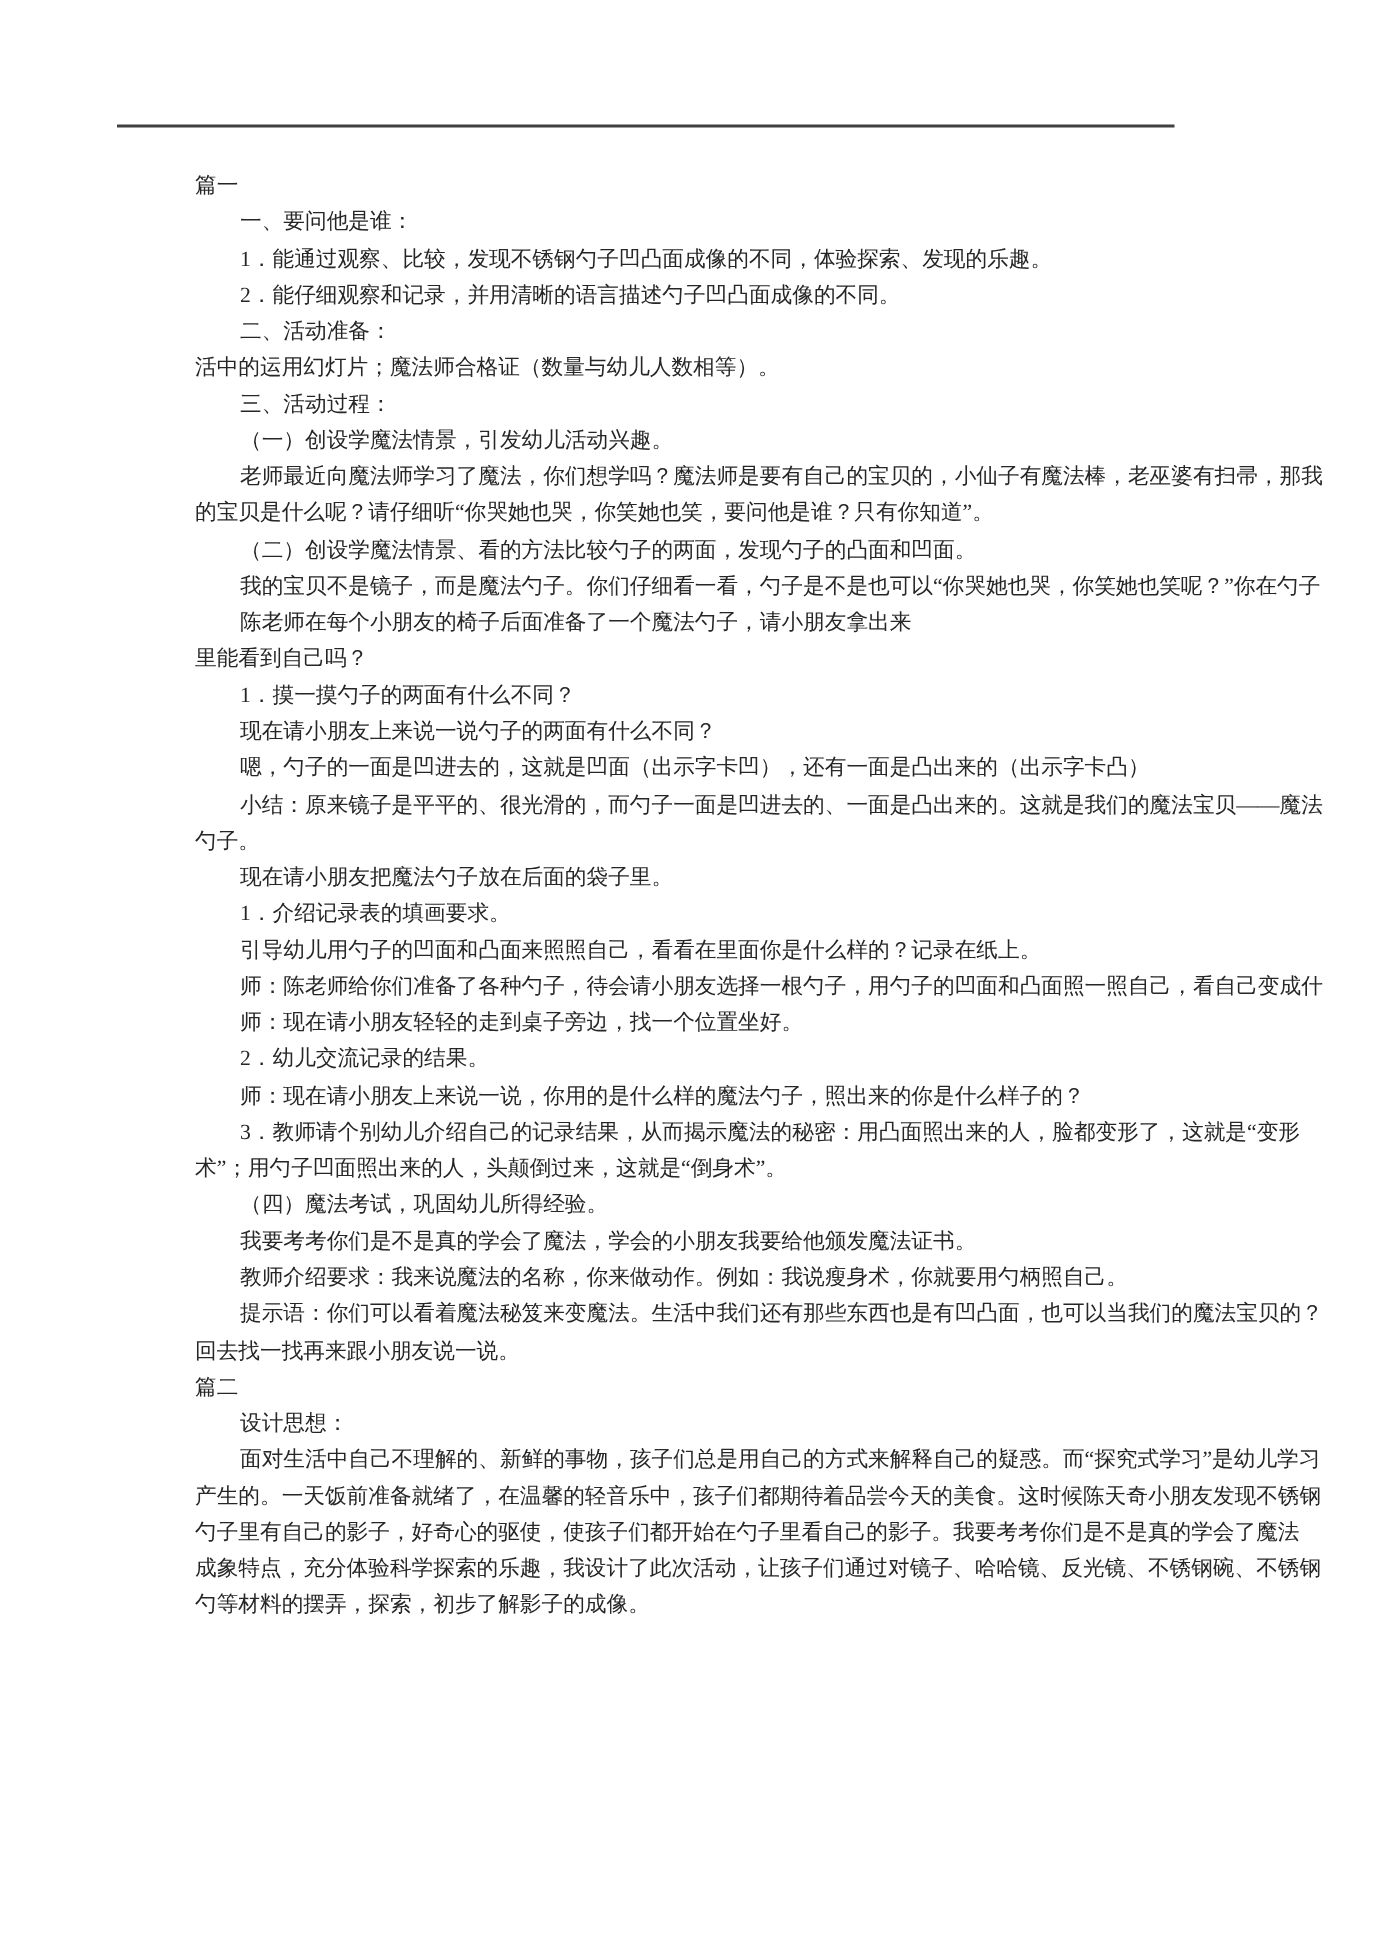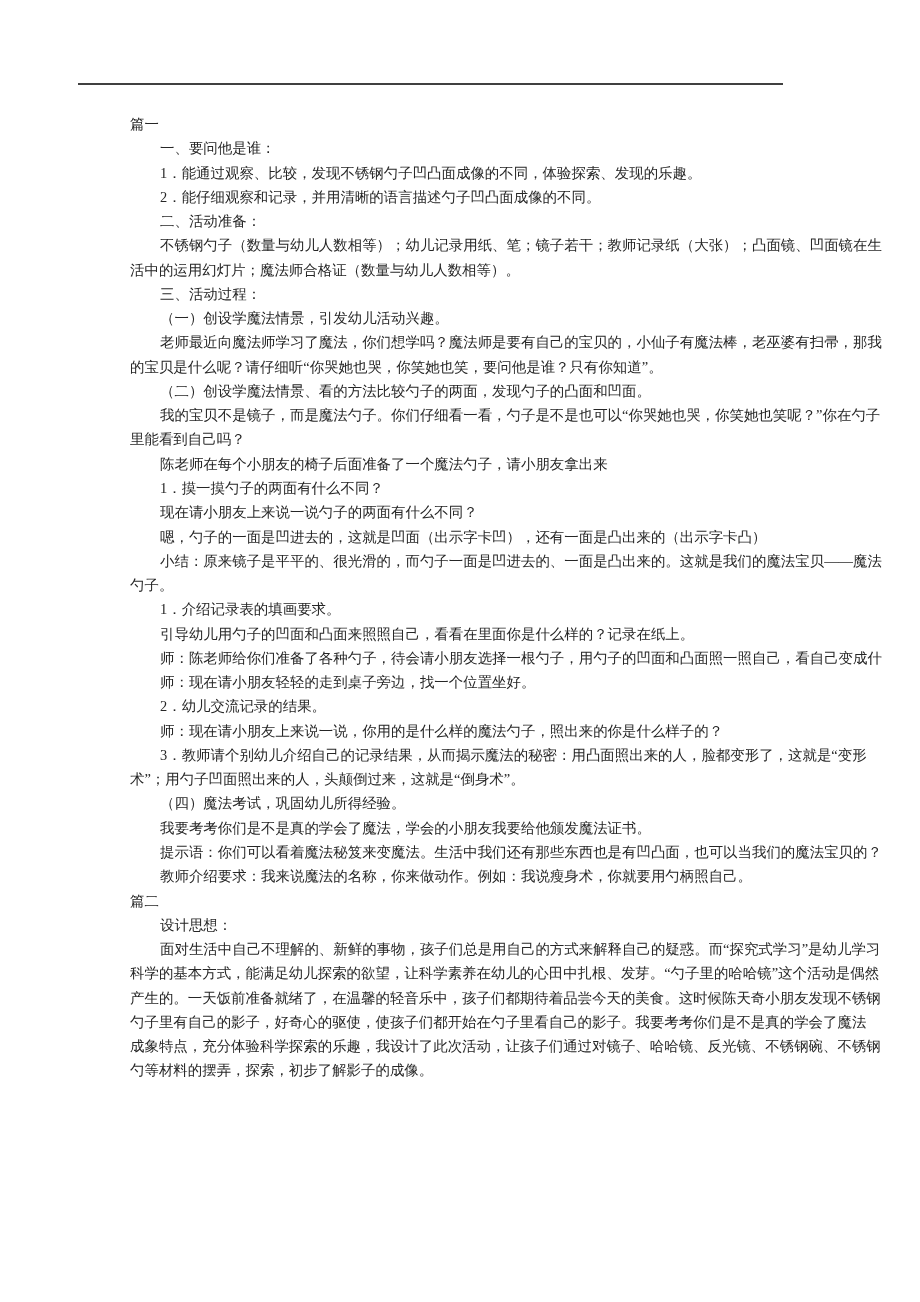--- a/index.html
+++ b/index.html
@@ -36,49 +36,49 @@
 <body>
 
 <div class="page">
   <div class="rule"></div>
   <div class="content">
     <div class="ln">篇一</div>
     <div class="ln ind">一、要问他是谁：</div>
     <div class="ln ind">1．能通过观察、比较，发现不锈钢勺子凹凸面成像的不同，体验探索、发现的乐趣。</div>
     <div class="ln ind">2．能仔细观察和记录，并用清晰的语言描述勺子凹凸面成像的不同。</div>
     <div class="ln ind">二、活动准备：</div>
-    <div class="ln ind">不锈钢勺子（数量与幼儿人数相等）；幼儿记录用纸、笔；镜子若干；教师记录纸（大张）；凸面镜、凹面镜在生</div>
     <div class="ln">活中的运用幻灯片；魔法师合格证（数量与幼儿人数相等）。</div>
     <div class="ln ind">三、活动过程：</div>
     <div class="ln ind">（一）创设学魔法情景，引发幼儿活动兴趣。</div>
     <div class="ln ind">老师最近向魔法师学习了魔法，你们想学吗？魔法师是要有自己的宝贝的，小仙子有魔法棒，老巫婆有扫帚，那我</div>
     <div class="ln">的宝贝是什么呢？请仔细听“你哭她也哭，你笑她也笑，要问他是谁？只有你知道”。</div>
     <div class="ln ind">（二）创设学魔法情景、看的方法比较勺子的两面，发现勺子的凸面和凹面。</div>
     <div class="ln ind">我的宝贝不是镜子，而是魔法勺子。你们仔细看一看，勺子是不是也可以“你哭她也哭，你笑她也笑呢？”你在勺子</div>
+    <div class="ln ind">陈老师在每个小朋友的椅子后面准备了一个魔法勺子，请小朋友拿出来</div>
     <div class="ln">里能看到自己吗？</div>
-    <div class="ln ind">陈老师在每个小朋友的椅子后面准备了一个魔法勺子，请小朋友拿出来</div>
     <div class="ln ind">1．摸一摸勺子的两面有什么不同？</div>
     <div class="ln ind">现在请小朋友上来说一说勺子的两面有什么不同？</div>
     <div class="ln ind">嗯，勺子的一面是凹进去的，这就是凹面（出示字卡凹），还有一面是凸出来的（出示字卡凸）</div>
     <div class="ln ind">小结：原来镜子是平平的、很光滑的，而勺子一面是凹进去的、一面是凸出来的。这就是我们的魔法宝贝——魔法</div>
     <div class="ln">勺子。</div>
+    <div class="ln ind">现在请小朋友把魔法勺子放在后面的袋子里。</div>
     <div class="ln ind">1．介绍记录表的填画要求。</div>
     <div class="ln ind">引导幼儿用勺子的凹面和凸面来照照自己，看看在里面你是什么样的？记录在纸上。</div>
     <div class="ln ind">师：陈老师给你们准备了各种勺子，待会请小朋友选择一根勺子，用勺子的凹面和凸面照一照自己，看自己变成什</div>
     <div class="ln ind">师：现在请小朋友轻轻的走到桌子旁边，找一个位置坐好。</div>
     <div class="ln ind">2．幼儿交流记录的结果。</div>
     <div class="ln ind">师：现在请小朋友上来说一说，你用的是什么样的魔法勺子，照出来的你是什么样子的？</div>
     <div class="ln ind">3．教师请个别幼儿介绍自己的记录结果，从而揭示魔法的秘密：用凸面照出来的人，脸都变形了，这就是“变形</div>
     <div class="ln">术”；用勺子凹面照出来的人，头颠倒过来，这就是“倒身术”。</div>
     <div class="ln ind">（四）魔法考试，巩固幼儿所得经验。</div>
     <div class="ln ind">我要考考你们是不是真的学会了魔法，学会的小朋友我要给他颁发魔法证书。</div>
+    <div class="ln ind">教师介绍要求：我来说魔法的名称，你来做动作。例如：我说瘦身术，你就要用勺柄照自己。</div>
     <div class="ln ind">提示语：你们可以看着魔法秘笈来变魔法。生活中我们还有那些东西也是有凹凸面，也可以当我们的魔法宝贝的？</div>
-    <div class="ln ind">教师介绍要求：我来说魔法的名称，你来做动作。例如：我说瘦身术，你就要用勺柄照自己。</div>
+    <div class="ln">回去找一找再来跟小朋友说一说。</div>
     <div class="ln">篇二</div>
     <div class="ln ind">设计思想：</div>
     <div class="ln ind">面对生活中自己不理解的、新鲜的事物，孩子们总是用自己的方式来解释自己的疑惑。而“探究式学习”是幼儿学习</div>
-    <div class="ln">科学的基本方式，能满足幼儿探索的欲望，让科学素养在幼儿的心田中扎根、发芽。“勺子里的哈哈镜”这个活动是偶然</div>
     <div class="ln">产生的。一天饭前准备就绪了，在温馨的轻音乐中，孩子们都期待着品尝今天的美食。这时候陈天奇小朋友发现不锈钢</div>
     <div class="ln">勺子里有自己的影子，好奇心的驱使，使孩子们都开始在勺子里看自己的影子。我要考考你们是不是真的学会了魔法</div>
     <div class="ln">成象特点，充分体验科学探索的乐趣，我设计了此次活动，让孩子们通过对镜子、哈哈镜、反光镜、不锈钢碗、不锈钢</div>
     <div class="ln">勺等材料的摆弄，探索，初步了解影子的成像。</div>
   </div>
 </div>
 
 </body></html>

